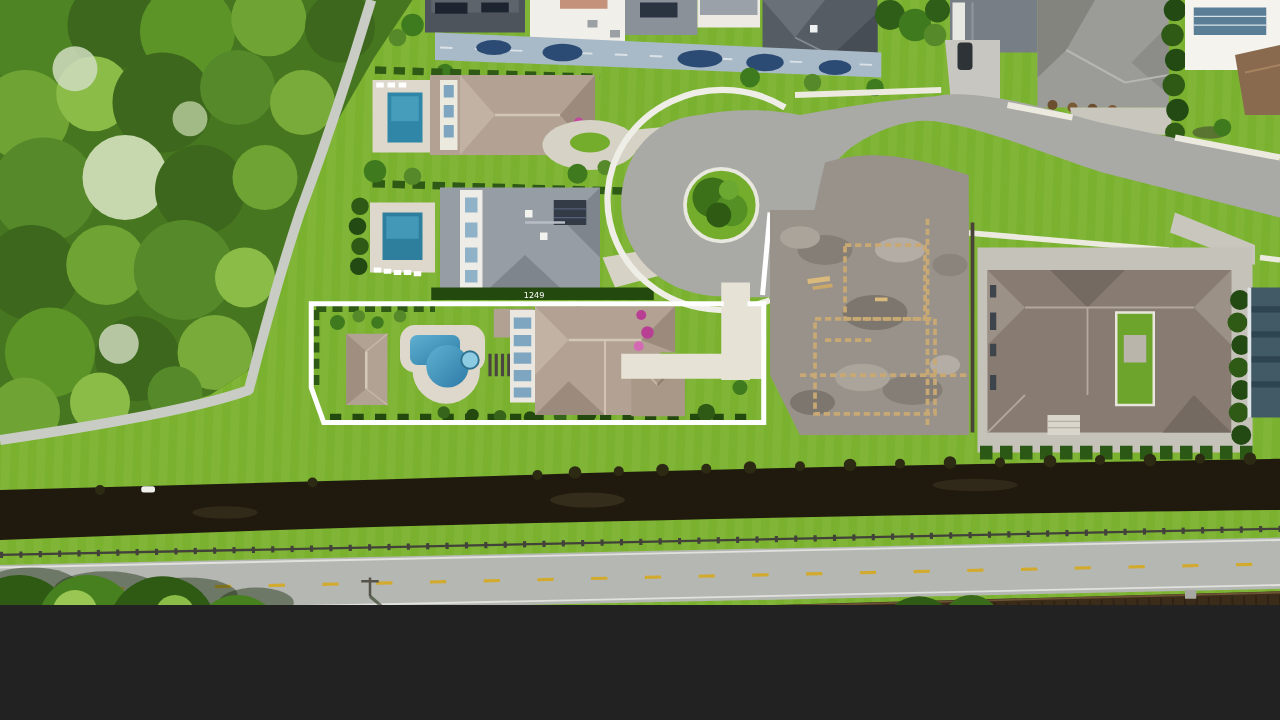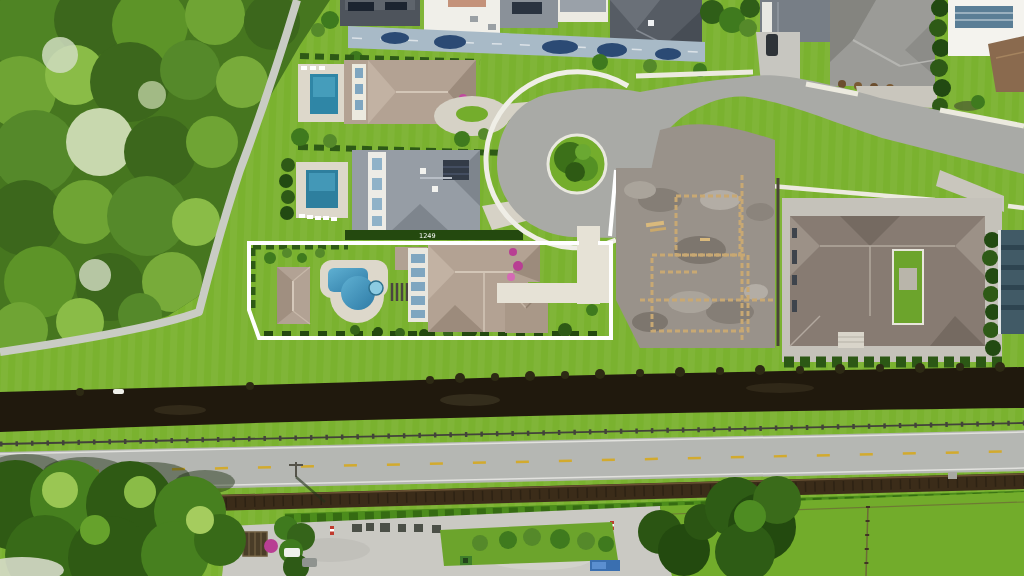--- a/index.html
+++ b/index.html
@@ -1,16 +1,16 @@
 <!DOCTYPE html>
 <html><head>
 <meta charset="utf-8">
 <style>
   html,body{margin:0;padding:0;background:#222;}
-  #stage{position:relative;width:1024px;height:576px;overflow:hidden;
+  #stage{position:relative;width:1024px;height:484px;overflow:hidden;
          font-family:"DejaVu Sans",sans-serif;}
   svg{display:block;}
 </style>
 </head>
 <body>
 
 <div id="stage">
 <svg width="1024" height="576" viewBox="0 0 1024 576">
   <defs>
     <clipPath id="forestClip">

